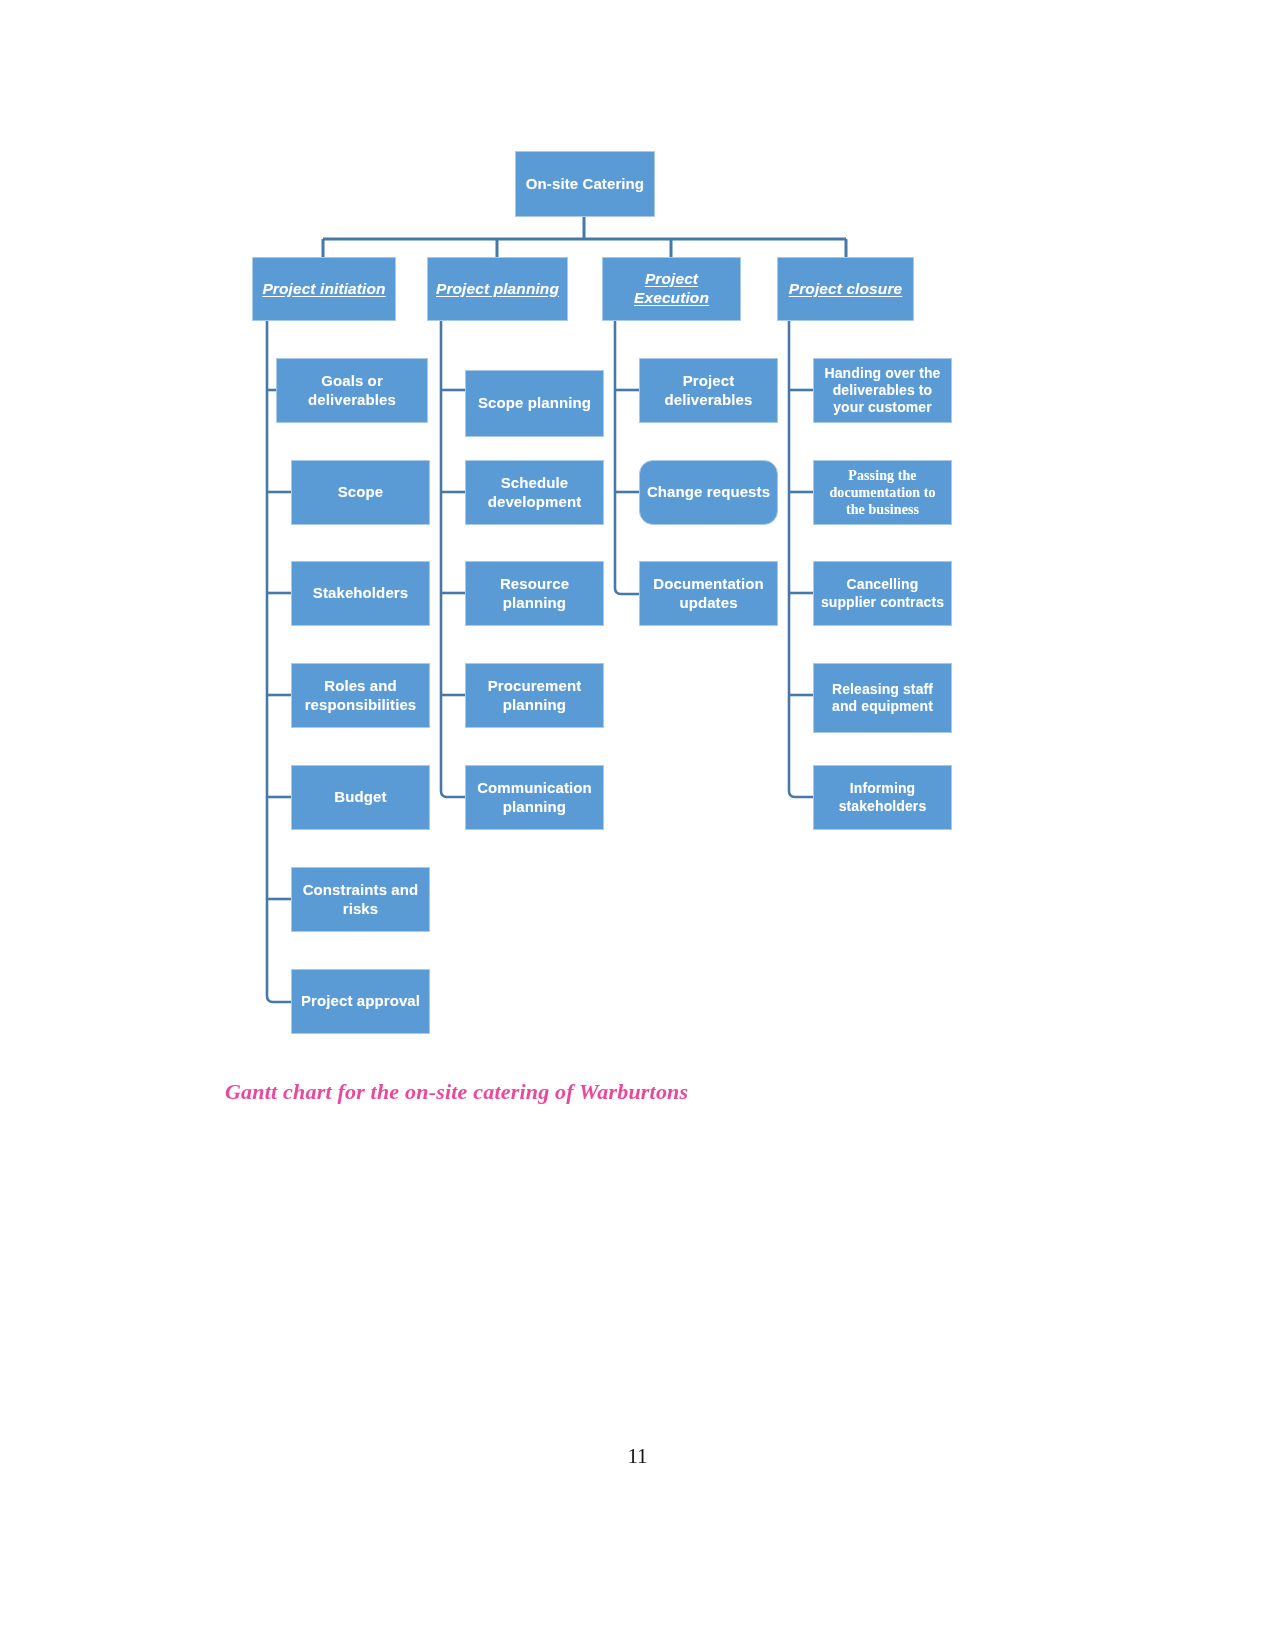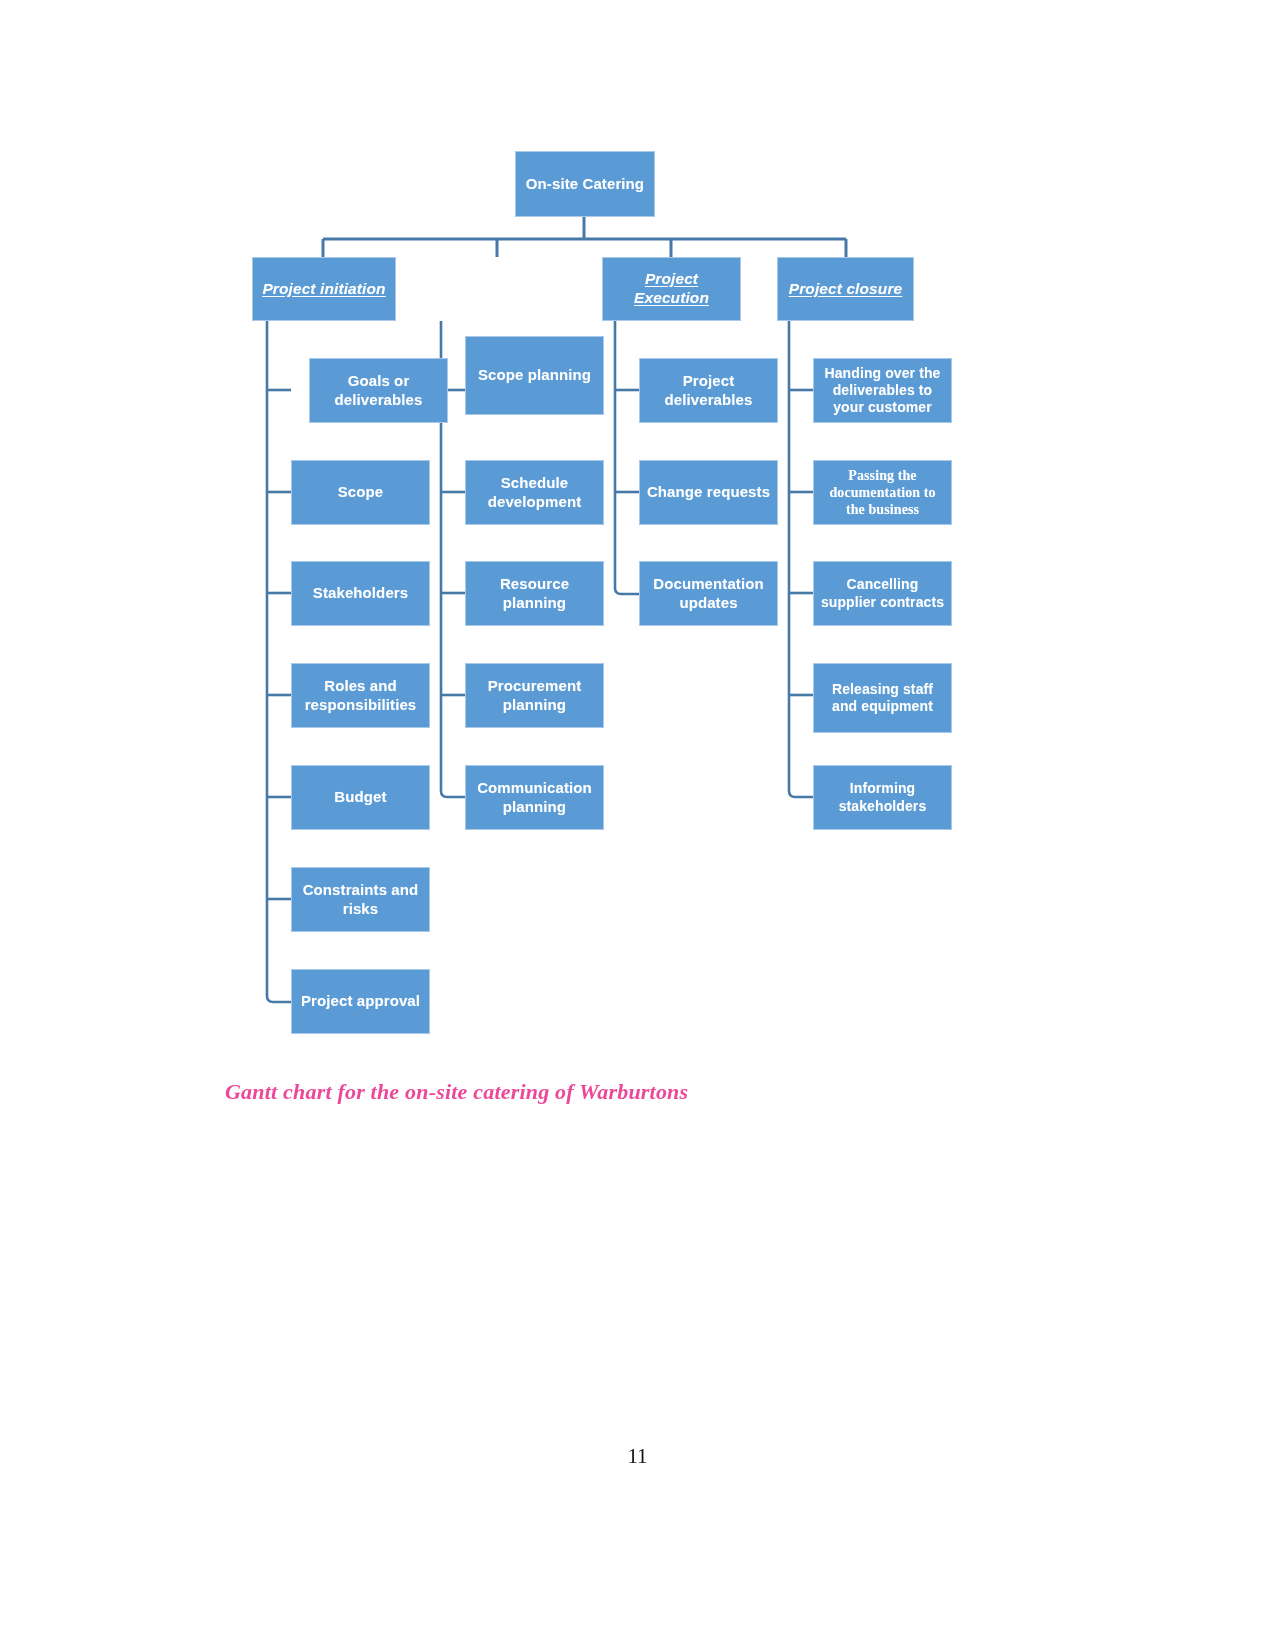--- a/index.html
+++ b/index.html
@@ -149,28 +149,31 @@
       </g>
     </svg>
 
     <div class="node root" style="left:515px; top:151px; width:140px; height:66px;">
       <span class="txt">On-site Catering</span>
     </div>
 
     <div class="node phase" style="left:252px; top:257px; width:144px; height:64px;">
       <span class="txt">Project initiation</span>
     </div>
+    <div class="node phase" style="left:427px; top:257px; width:141px; height:64px;">
+      <span class="txt">Project planning</span>
+    </div>
     <div class="node phase" style="left:602px; top:257px; width:139px; height:64px;">
       <span class="txt">Project Execution</span>
     </div>
     <div class="node phase" style="left:777px; top:257px; width:137px; height:64px;">
       <span class="txt">Project closure</span>
     </div>
 
-    <div class="node leaf" style="left:309px; top:358px; width:139px; height:65px;">
+    <div class="node leaf" style="left:276px; top:358px; width:152px; height:65px;">
       <span class="txt">Goals or deliverables</span>
     </div>
     <div class="node leaf" style="left:291px; top:460px; width:139px; height:65px;">
       <span class="txt">Scope</span>
     </div>
     <div class="node leaf" style="left:291px; top:561px; width:139px; height:65px;">
       <span class="txt">Stakeholders</span>
     </div>
     <div class="node leaf" style="left:291px; top:663px; width:139px; height:65px;">
       <span class="txt">Roles and responsibilities</span>
@@ -178,40 +181,40 @@
     <div class="node leaf" style="left:291px; top:765px; width:139px; height:65px;">
       <span class="txt">Budget</span>
     </div>
     <div class="node leaf" style="left:291px; top:867px; width:139px; height:65px;">
       <span class="txt">Constraints and risks</span>
     </div>
     <div class="node leaf" style="left:291px; top:969px; width:139px; height:65px;align-items:center;">
       <span class="txt">Project approval</span>
     </div>
 
-    <div class="node leaf" style="left:465px; top:336px; width:139px; height:79px;">
+    <div class="node leaf" style="left:465px; top:370px; width:139px; height:67px;">
       <span class="txt">Scope planning</span>
     </div>
     <div class="node leaf" style="left:465px; top:460px; width:139px; height:65px;">
       <span class="txt">Schedule development</span>
     </div>
     <div class="node leaf" style="left:465px; top:561px; width:139px; height:65px;">
       <span class="txt">Resource planning</span>
     </div>
     <div class="node leaf" style="left:465px; top:663px; width:139px; height:65px;">
       <span class="txt">Procurement planning</span>
     </div>
     <div class="node leaf" style="left:465px; top:765px; width:139px; height:65px;">
       <span class="txt">Communication planning</span>
     </div>
 
     <div class="node leaf" style="left:639px; top:358px; width:139px; height:65px;">
       <span class="txt">Project deliverables</span>
     </div>
-    <div class="node leaf" style="left:639px; top:460px; width:139px; height:65px;">
+    <div class="node leaf" style="left:639px; top:460px; width:139px; height:65px;border-radius:14px;">
       <span class="txt">Change requests</span>
     </div>
     <div class="node leaf" style="left:639px; top:561px; width:139px; height:65px;">
       <span class="txt">Documentation updates</span>
     </div>
 
     <div class="node leaf" style="left:813px; top:358px; width:139px; height:65px; font-size:14px;">
       <span class="txt">Handing over the deliverables to your customer</span>
     </div>
     <div class="node leaf" style="left:813px; top:460px; width:139px; height:65px; font-size:14px;font-family:Liberation Serif, serif;">

